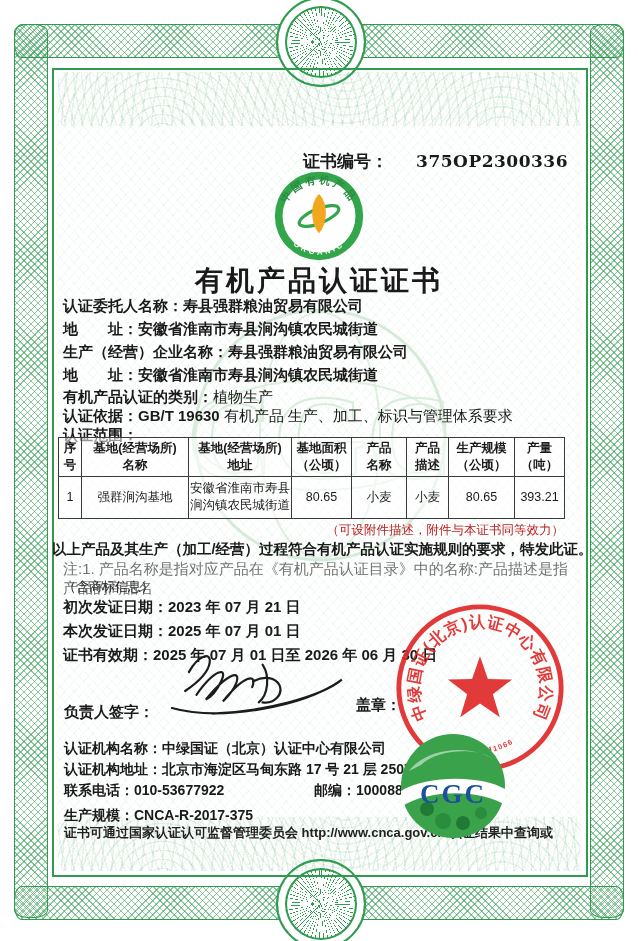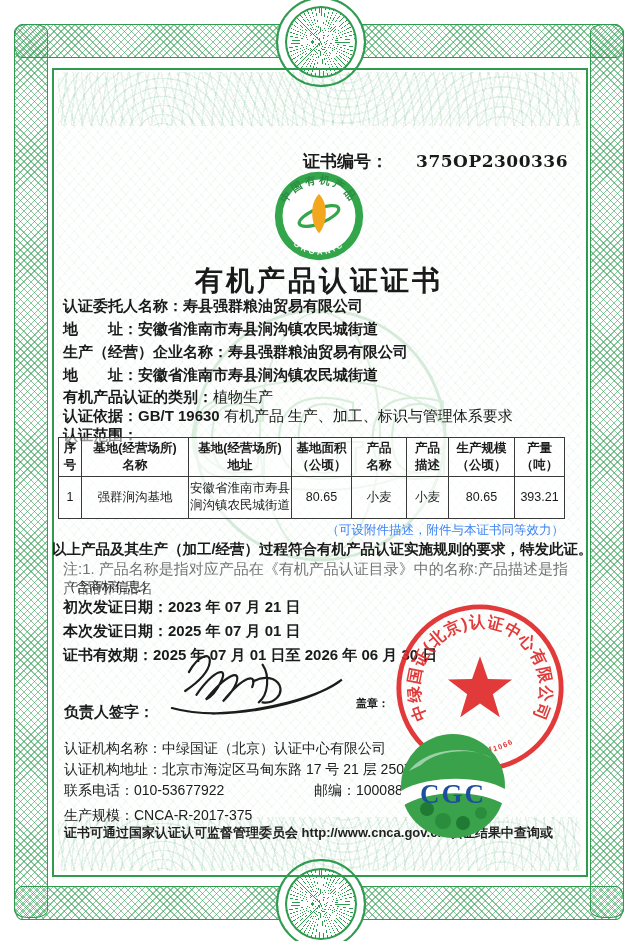--- a/index.html
+++ b/index.html
@@ -43,30 +43,30 @@
   .title{left:62px;top:262px;width:514px;text-align:center;font-size:28px;font-weight:800;letter-spacing:3px;}
   .fline{left:63px;width:512px;font-size:15px;font-weight:700;white-space:nowrap;}
   .kai{font-family:"Liberation Serif",serif;font-weight:500;}
   .f0{top:297px}.f1{top:320px}.f2{top:343px}.f3{top:366px}.f4{top:388px}.f5{top:407px}.f6{top:426px}
   table.scope{left:58px;top:437px;width:506px;border-collapse:collapse;table-layout:fixed;
       background:rgba(255,255,255,.55);}
   table.scope th,table.scope td{border:1.4px solid #3a3a3a;font-size:12.5px;text-align:center;
       padding:2px 1px;line-height:1.35;}
   table.scope th{font-weight:700;}
   .attach-note{left:58px;top:522px;width:506px;text-align:right;font-size:12.5px;
-      font-family:"Liberation Serif",serif;color:#3b82f6;}
+      font-family:"Liberation Serif",serif;color:#b91c1c;}
   .statement{left:52px;top:540px;width:512px;font-size:14.5px;font-weight:700;white-space:nowrap;}
   .remark{left:63px;top:560px;width:512px;font-size:15px;font-weight:400;color:#737373;}
   .remark2{left:63px;top:578px;width:512px;font-size:13px;font-weight:400;color:#222;}
   .dline{left:63px;width:512px;font-size:15px;font-weight:700;}
   .d0{top:598px}.d1{top:622px}.d2{top:646px}
   .sig-label{left:64px;top:703px;font-size:15px;font-weight:700;}
-  .seal-caption{left:356px;top:696px;font-size:11px;font-weight:700;}
+  .seal-caption{left:356px;top:696px;font-size:15px;font-weight:700;}
   .signature{left:150px;top:640px;width:210px;height:85px;z-index:3;}
-  .oline{left:64px;width:500px;font-size:14px;font-weight:400;}
+  .oline{left:64px;width:500px;font-size:14px;font-weight:700;}
   .o0{top:740px}.o1{top:761px}.o2{top:782px}.o3{top:807px}
   .zip{position:absolute;left:250px;top:0;}
   .footer{left:64px;width:512px;font-size:13px;font-weight:600;color:#222;}
   .ft1{top:824px}.ft2{top:844px}
   .seal{position:absolute;left:392px;top:600px;width:176px;height:176px;z-index:4;opacity:.92;}
   .cgc{position:absolute;left:397px;top:731px;width:112px;height:110px;z-index:4;}
 </style>
 </head>
 <body>
 

